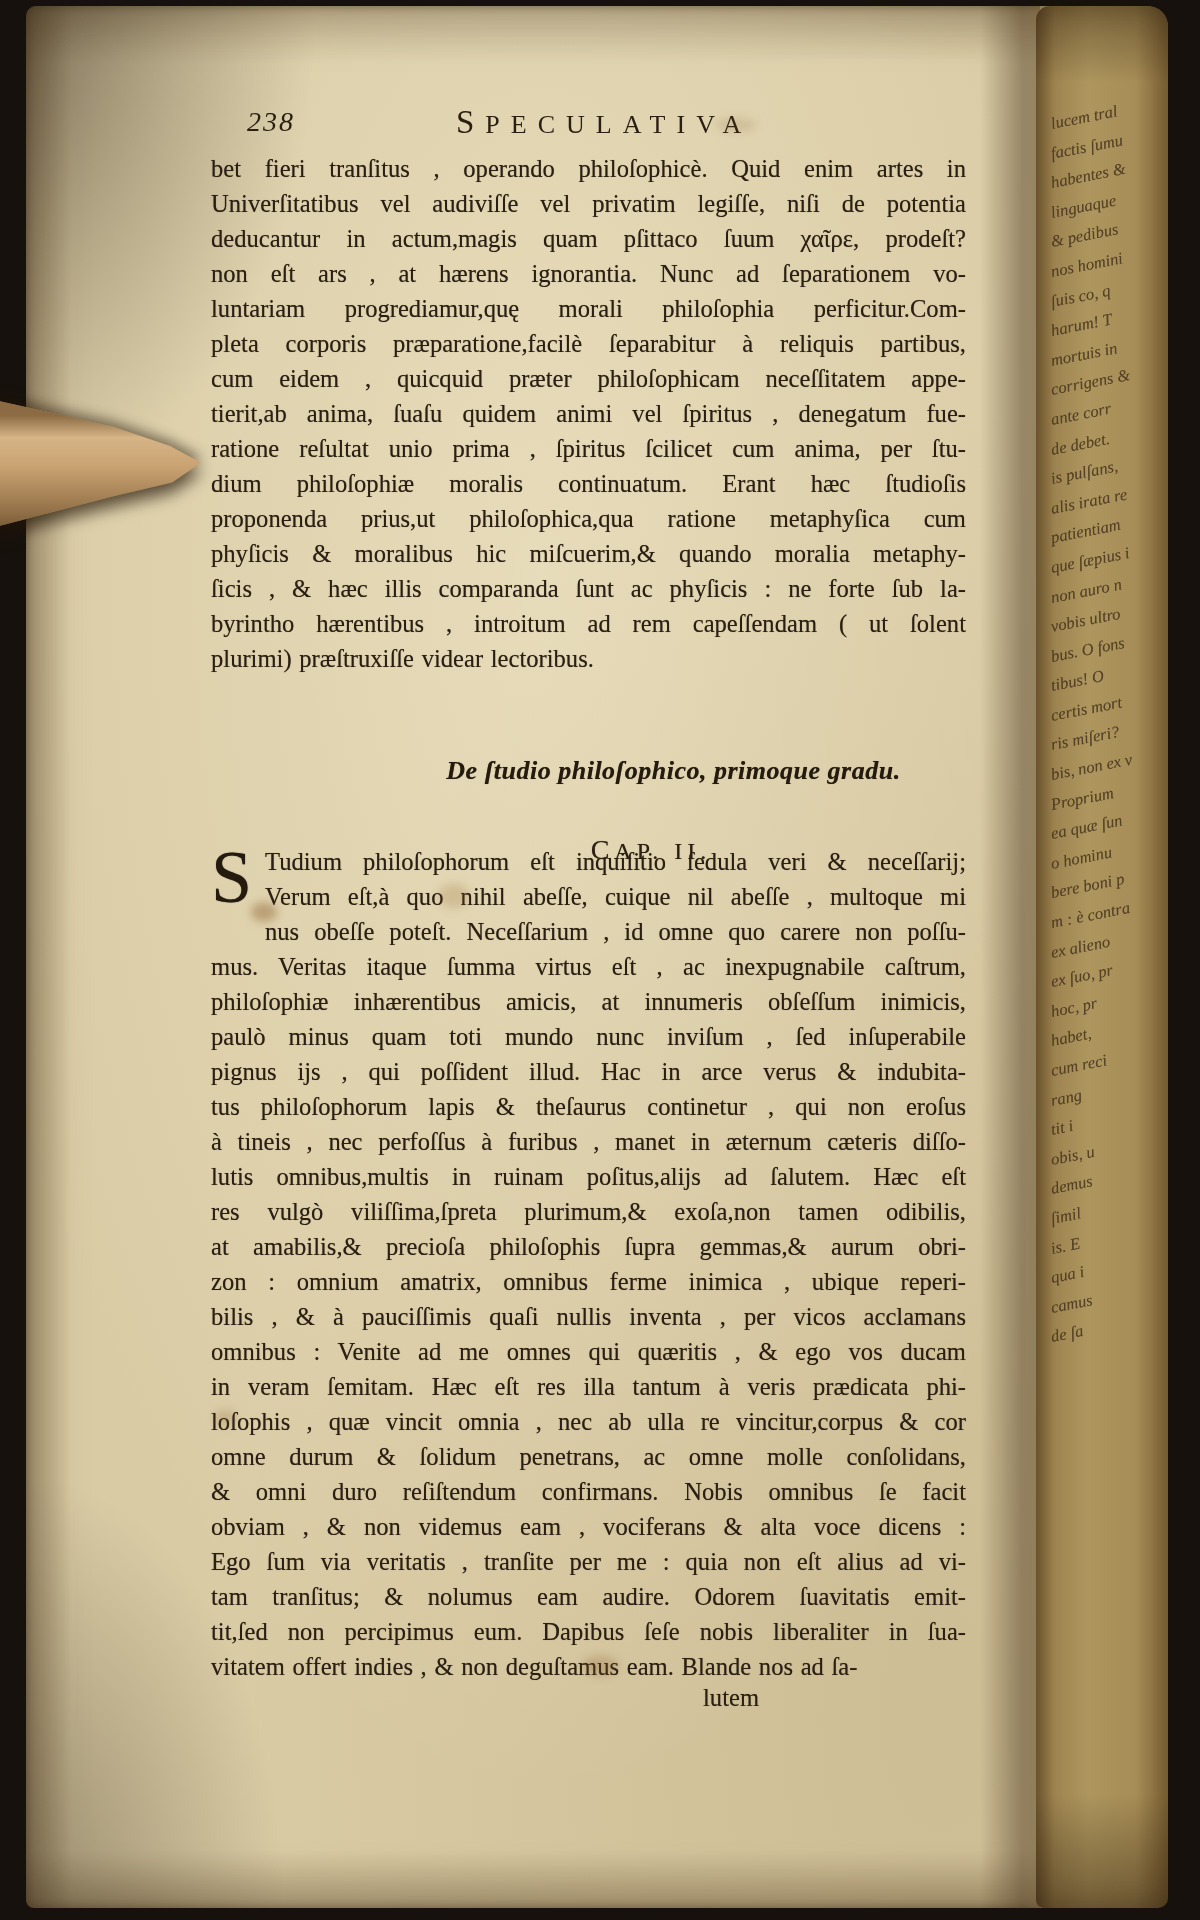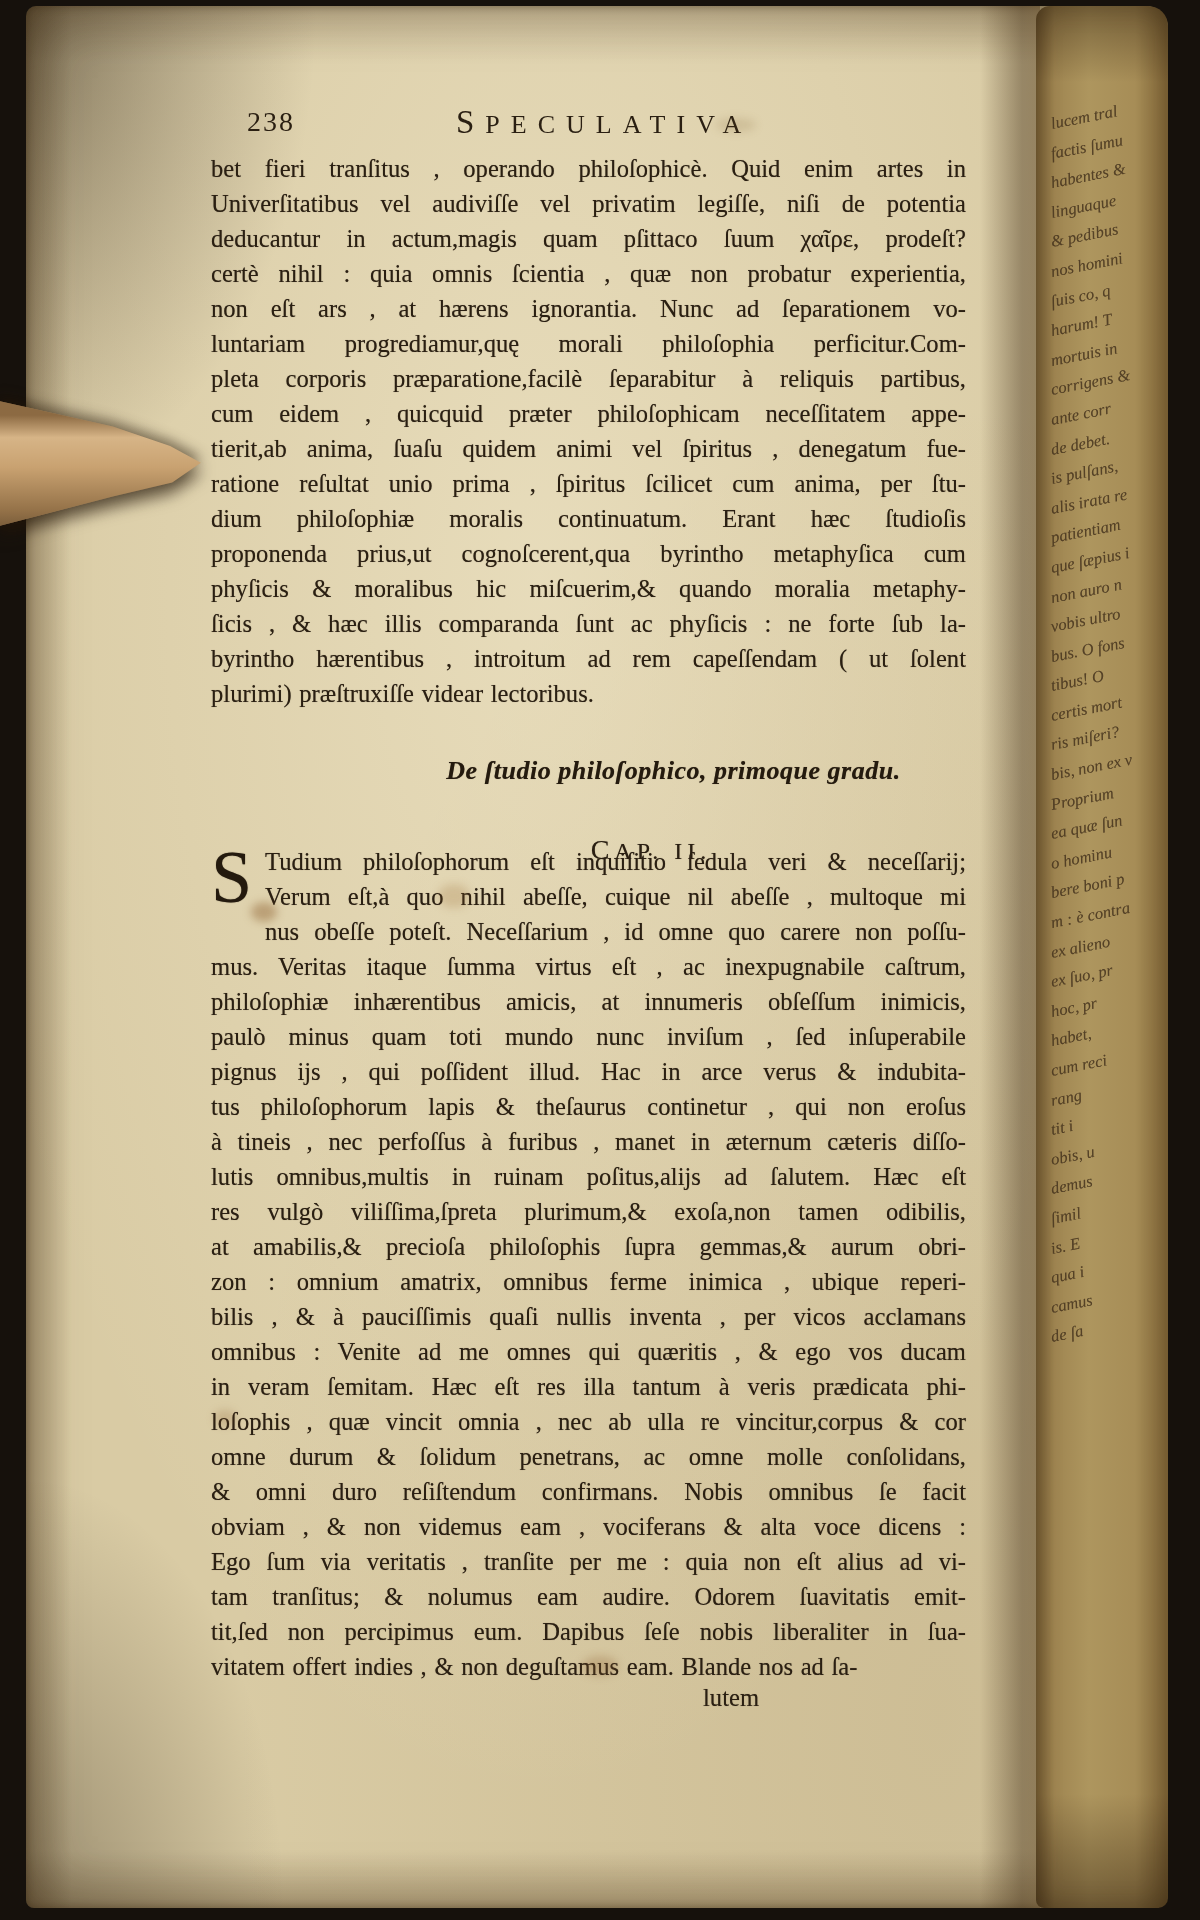--- a/index.html
+++ b/index.html
@@ -39,21 +39,21 @@
     background-image:
       repeating-linear-gradient(97deg, rgba(122,88,48,.35) 0 3px, rgba(226,194,148,.35) 3px 7px, rgba(160,120,70,.3) 7px 11px),
       linear-gradient(180deg,#e2bf8e 8%, #cda briefly,#cda briefly);
     background-color:#c9a271;}
   .stick-shade{position:absolute;left:0;top:14px;width:205px;height:140px;
     clip-path:polygon(0 8%, 55% 26%, 83% 40%, 98% 52%, 84% 66%, 55% 76%, 0 97%);
     background:linear-gradient(180deg, rgba(90,60,28,.55) 0 18%, rgba(255,235,200,.25) 34%, rgba(0,0,0,0) 55%, rgba(96,66,32,.5) 86%, rgba(60,40,18,.6));}
   
   .content{position:absolute;left:185px;top:0;width:755px;color:#2a1f12;}
   .masthead{position:absolute;top:98px;left:0;width:755px;height:40px;}
-  .pagenum{position:absolute;left:36px;top:2px;font-size:28px;letter-spacing:2px;}
+  .pagenum{position:absolute;left:36px;top:2px;font-size:28px;letter-spacing:2px;font-style:italic;}
   .running-header{position:absolute;left:245px;top:0;font-size:26px;letter-spacing:11px;
     white-space:nowrap;}
   .running-header::first-letter{font-size:33px;}
   .para{position:absolute;left:0;width:755px;font-size:24.6px;line-height:35px;
     word-spacing:1.5px;text-shadow:0 0 .7px rgba(42,31,18,.55);}
   .p1{top:145px;}
   .p2{top:838px;}
   .line{text-align:justify;text-align-last:justify;height:35px;overflow:visible;white-space:nowrap;}
   .p1 .lines1 .line:last-child, .p2 .lines2 .line:last-child{text-align-last:left;}
   .p1 .lines1 .line:last-child{white-space:normal;}
@@ -134,29 +134,28 @@
     <div class="masthead">
       <div class="pagenum">238</div>
       <div class="running-header">SPECULATIVA</div>
     </div>
 
     <div class="para p1">
       <div class="lines1">
           <div class="line">bet fieri tranſitus , operando philoſophicè.  Quid enim artes in</div>
           <div class="line">Univerſitatibus vel audiviſſe vel privatim legiſſe, niſi de potentia</div>
           <div class="line">deducantur in actum,magis quam pſittaco ſuum χαῖρε, prodeſt?</div>
-          <div class="line">certè nihil :  quia omnis ſcientia , quæ non probatur experientia,</div>
           <div class="line">non eſt ars , at hærens ignorantia.   Nunc ad ſeparationem vo-</div>
           <div class="line">luntariam progrediamur,quę morali philoſophia perficitur.Com-</div>
           <div class="line">pleta corporis præparatione,facilè ſeparabitur à reliquis partibus,</div>
           <div class="line">cum eidem , quicquid præter philoſophicam neceſſitatem appe-</div>
           <div class="line">tierit,ab anima, ſuaſu quidem animi vel ſpiritus , denegatum fue-</div>
           <div class="line">ratione reſultat unio prima , ſpiritus ſcilicet cum anima, per ſtu-</div>
           <div class="line">dium philoſophiæ moralis continuatum.   Erant hæc ſtudioſis</div>
-          <div class="line">proponenda prius,ut cognoſcerent,qua byrintho metaphyſica cum</div>
+          <div class="line">proponenda prius,ut philoſophica,qua ratione metaphyſica cum</div>
           <div class="line">phyſicis &amp; moralibus hic miſcuerim,&amp; quando moralia metaphy-</div>
           <div class="line">ſicis , &amp; hæc illis comparanda ſunt ac phyſicis :  ne forte ſub la-</div>
           <div class="line">byrintho hærentibus , introitum ad rem capeſſendam ( ut ſolent</div>
           <div class="line">plurimi) præſtruxiſſe videar lectoribus.</div>
         </div>
     </div>
 
     <div class="section-heading">De ſtudio philoſophico, primoque gradu.</div>
     <div class="chapter-label">CAP.  II.</div>
 

